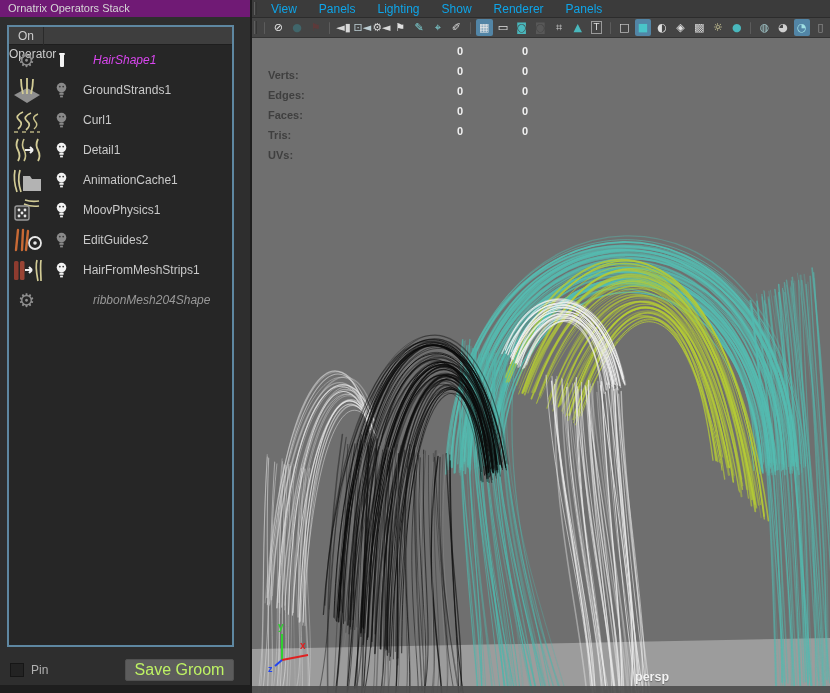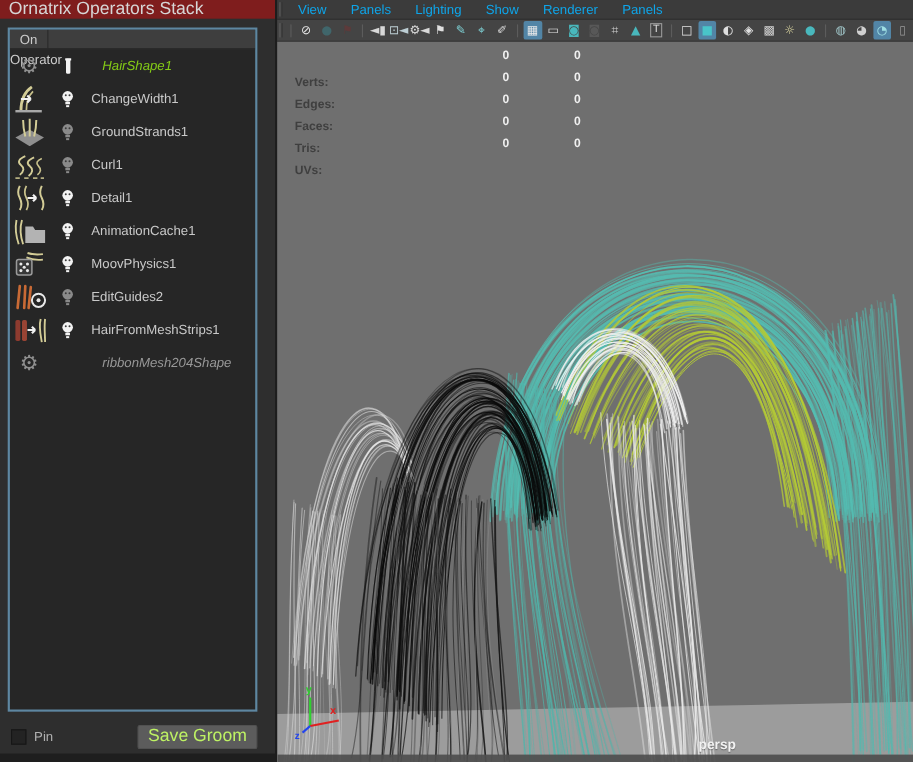--- a/index.html
+++ b/index.html
@@ -2,35 +2,35 @@
 <html><head>
 <meta charset="utf-8">
 <style>
   * { margin:0; padding:0; box-sizing:border-box; }
   html,body { width:830px; height:693px; overflow:hidden; background:#2e2e2e;
     font-family:"Liberation Sans","DejaVu Sans",sans-serif; }
   #app { position:relative; width:830px; height:693px; }
 
   
   #left-panel { position:absolute; left:0; top:0; width:250px; height:693px; background:#2e2e2e; }
-  #panel-title { height:17px; background:#7f1d1d; color:#d6d6d6; font-size:16px;
+  #panel-title { height:17px; background:#701a75; color:#d6d6d6; font-size:11px;
     line-height:17px; padding-left:8px; }
   #op-table { position:absolute; left:7px; top:25px; width:227px; height:622px;
     background:#262626; border:2px solid #5e87a1; overflow:hidden; }
   #op-header { display:flex; height:18px; background:#3e3e3e; color:#cccccc; font-size:12px;
     border-bottom:1px solid #1e1e1e;flex-direction:column; }
   #op-header .h-icon { width:35px; border-right:1px solid #2a2a2a; }
   #op-header .h-on { width:35px; text-align:center; line-height:18px; border-right:1px solid #2a2a2a; }
   #op-header .h-operator { flex:1; line-height:18px; }
   .op-row { display:flex; align-items:center; height:30px; }
   .op-icon { width:35px; display:flex; justify-content:center; align-items:center; }
   .op-icon .glyph { color:#8f8f8f; font-size:19px; line-height:19px; font-family:"DejaVu Sans",sans-serif; }
   .op-toggle { width:35px; display:flex; justify-content:center; align-items:center; }
   .op-label { flex:1; color:#c9c9c9; font-size:12px; padding-left:4px; white-space:nowrap; }
-  .op-label.shape { font-style:italic; color:#84cc16; padding-left:14px; }
+  .op-label.shape { font-style:italic; color:#d946ef; padding-left:14px; }
   .op-label.dim { color:#989898; }
 
   #panel-footer { position:absolute; left:0; bottom:10px; width:283px; height:24px; }
   #pin-checkbox { position:absolute; left:10px; top:4px; width:14px; height:14px;
     background:#232323; border:1px solid #161616; }
   #pin-label { position:absolute; left:31px; top:4px; color:#b0b0b0; font-size:12px; }
   #save-groom-button { position:absolute; left:125px; top:0px; width:109px; height:22px;
     background:#5c5c5c; border:1px solid #515151; border-radius:2px; color:#bef264;
     font-size:16px; text-align:center; line-height:20px; }
   #left-bottom-strip { position:absolute; left:0; bottom:0; width:250px; height:8px; background:#1e1e1e; }
@@ -83,40 +83,20 @@
             <span class="op-icon">
               <span class="glyph">⚙</span>
             </span>
             <span class="op-toggle">
               <svg width="13" height="17" viewBox="0 0 13 17">
     <rect x="4.3" y="1" width="5.4" height="2" fill="#ffffff"></rect>
     <rect x="5" y="1.5" width="4" height="13.5" rx="1" fill="#f3f3f3"></rect>
               </svg>
             </span>
             <span class="op-label shape">HairShape1</span>
-          </div>
-          <div class="op-row">
-            <span class="op-icon">
-              <svg width="32" height="26" viewBox="0 0 32 26">
-                <path d="M8,24 C8,14 12,6 18,2" stroke="#d3cc96" stroke-width="2.6" fill="none"></path>
-    <path d="M13,23 C13,16 15,10 19,6" stroke="#c9c28c" stroke-width="1.6" fill="none"></path>
-    <rect x="3" y="23" width="24" height="2.2" fill="#a8a8a8"></rect>
-    <path d="M8,13 h9 M17,13 l-3.2,-3.2 M17,13 l-3.2,3.2" stroke="#f0f0f0" stroke-width="2" fill="none"></path>
-              </svg>
-            </span>
-            <span class="op-toggle">
-              <svg width="13" height="17" viewBox="0 0 13 17">
-    <circle cx="6.5" cy="5.6" r="4.8" fill="#f2f2f2"></circle>
-    <circle cx="4.8" cy="4.6" r="0.9" fill="#3a3a3a"></circle>
-                <circle cx="8.2" cy="4.6" r="0.9" fill="#3a3a3a"></circle>
-    <rect x="4.4" y="10.6" width="4.2" height="2.2" fill="#f2f2f2"></rect>
-    <rect x="5.1" y="13.6" width="2.8" height="1.8" fill="#f2f2f2"></rect>
-              </svg>
-            </span>
-            <span class="op-label">ChangeWidth1</span>
           </div>
           <div class="op-row">
             <span class="op-icon">
               <svg width="32" height="26" viewBox="0 0 32 26">
                 <polygon points="16,26 3,18 16,11 29,18" fill="#8f8f8f"></polygon>
     <path d="M10,2 C10,9 11,13 12,17 M16,1 C16,8 16,12 16,17 M22,2 C22,9 21,13 20,17" stroke="#d3cc96" stroke-width="1.8" fill="none"></path>
               </svg>
             </span>
             <span class="op-toggle">
               <svg width="13" height="17" viewBox="0 0 13 17">

